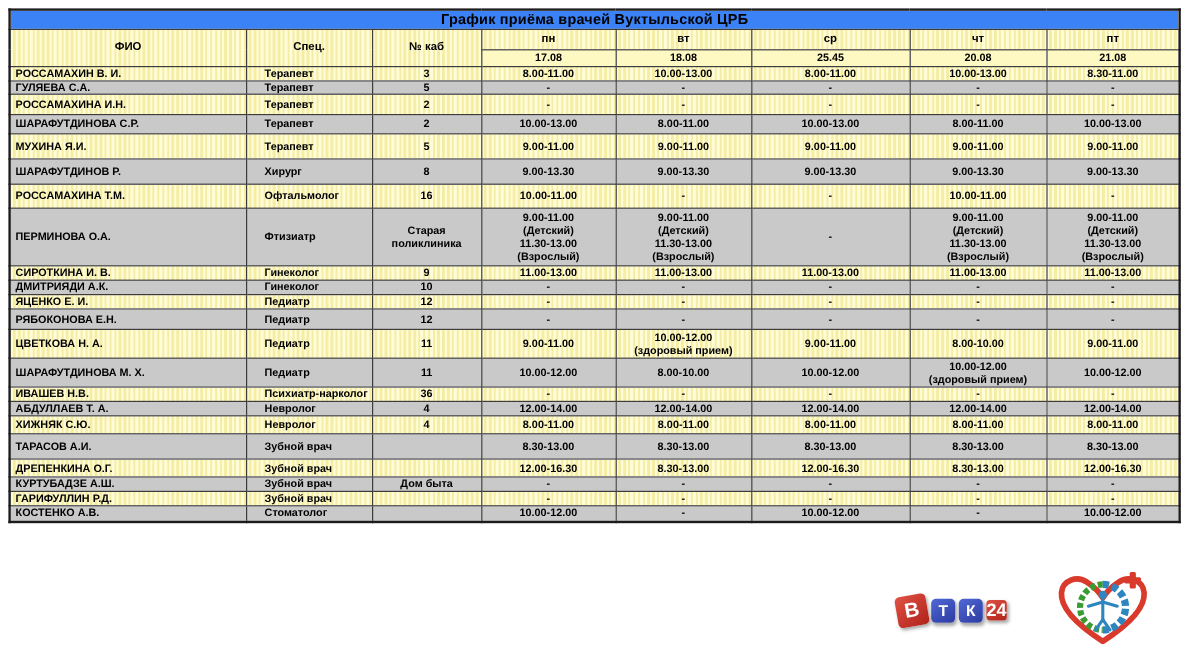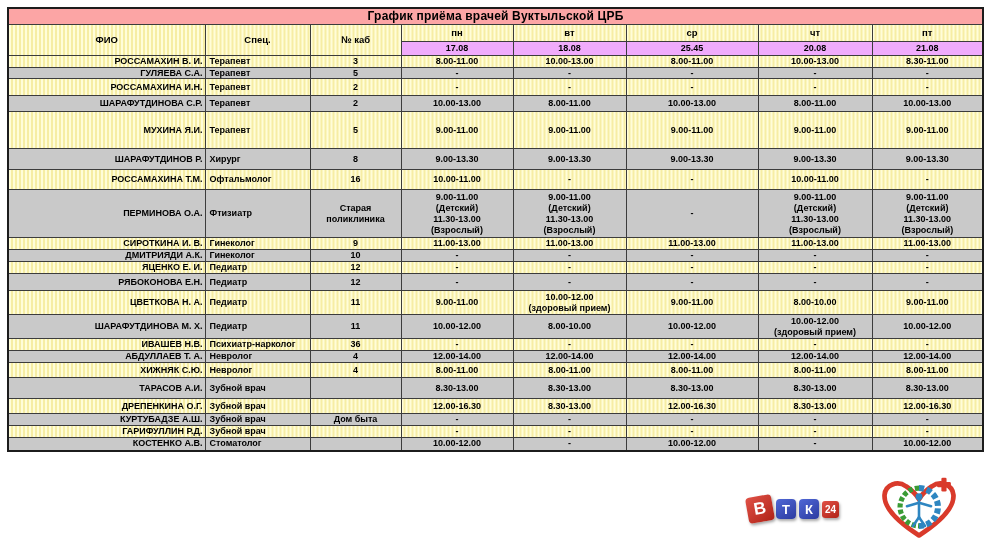--- a/index.html
+++ b/index.html
@@ -27,39 +27,39 @@
     text-align: center;
     vertical-align: middle;
     white-space: pre-line;
     overflow: hidden;
     padding: 0 2px;
   }
   .bg-yellow {
     background: repeating-linear-gradient(90deg, #fffdd9 0px, #fffdd9 2px, #f6eda4 2px, #f6eda4 4px);
   }
   .bg-gray  { background: #c9c9c9; }
-  .bg-title { background: #fca5a5; }
+  .bg-title { background: #3b82f6; }
 
   tr.title-row td {
     font-size: 12px;
     height: 16px;
     letter-spacing: .2px;
   }
   tr.hdr-days th { height: 17px; font-size: 9.5px; }
   th.corner { vertical-align: top; padding-top: 2px; }
-  tr.hdr-dates td { height: 14px; background: #f0abfc; }
-
-  tbody td.c-fio  { text-align: right; padding-left: 4px; }
-  tbody td.c-spec { text-align: left; padding-left: 4px; }
+  tr.hdr-dates td { height: 14px; background: #fef9c3; }
+
+  tbody td.c-fio  { text-align: left; padding-left: 4px; }
+  tbody td.c-spec { text-align: left; padding-left: 15px; }
 
   tbody tr { height: 12px; }
   tbody tr:nth-child(2)  { height: 11px; }
   tbody tr:nth-child(3)  { height: 17px; }
   tbody tr:nth-child(4)  { height: 16px; }
-  tbody tr:nth-child(5)  { height: 37px; }
+  tbody tr:nth-child(5)  { height: 21px; }
   tbody tr:nth-child(6)  { height: 21px; }
   tbody tr:nth-child(7)  { height: 20px; }
   tbody tr:nth-child(8)  { height: 48px; }
   tbody tr:nth-child(10) { height: 11px; }
   tbody tr:nth-child(12) { height: 17px; }
   tbody tr:nth-child(13) { height: 24px; }
   tbody tr:nth-child(14) { height: 24px; }
   tbody tr:nth-child(17) { height: 15px; }
   tbody tr:nth-child(18) { height: 21px; margin-top: 43px; }
   tbody tr:nth-child(19) { height: 15px; }
@@ -81,21 +81,21 @@
   .tile-v {
     width: 26px; height: 26px; font-size: 17px;
     background: linear-gradient(145deg, #e05146, #b02318);
     transform: rotate(-10deg);
   }
   .tile-t, .tile-k {
     width: 20px; height: 20px; font-size: 13px;
     background: linear-gradient(145deg, #5068d6, #2c3ba0);
   }
   .tile-24 {
-    width: 17px; height: 17px; font-size: 10px;
+    width: 17px; height: 17px; font-size: 15px;
     background: linear-gradient(145deg, #e05146, #b02318);
     border-radius: 3px;
   }
 </style>
 </head>
 <body>
 
 <div class="page">
 
   <table class="schedule">

